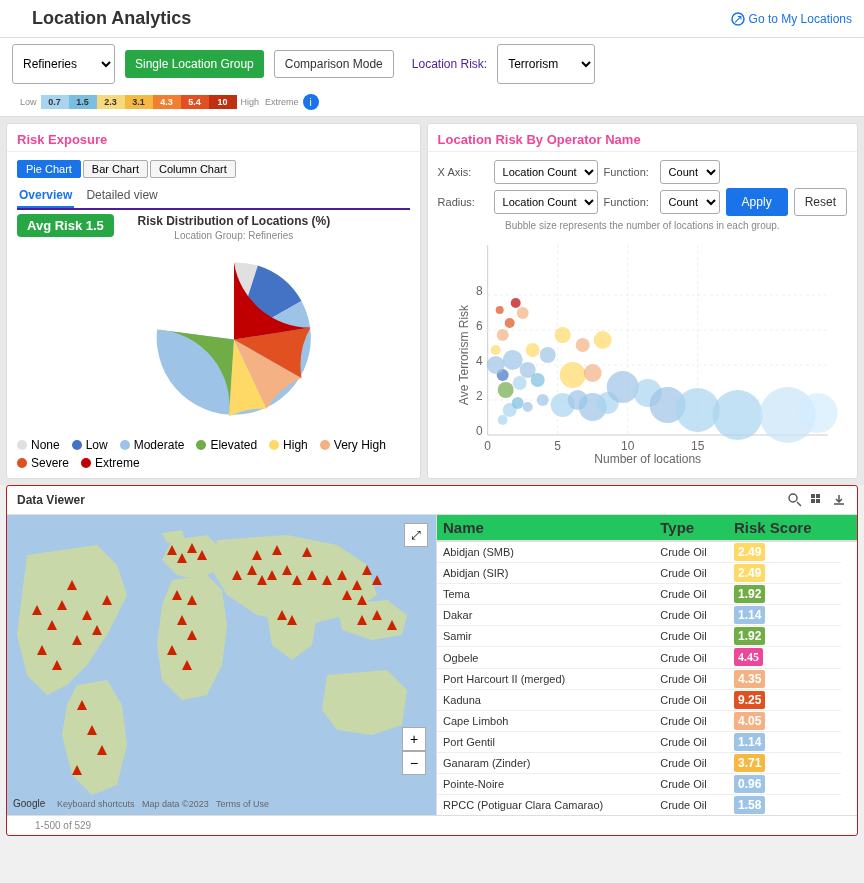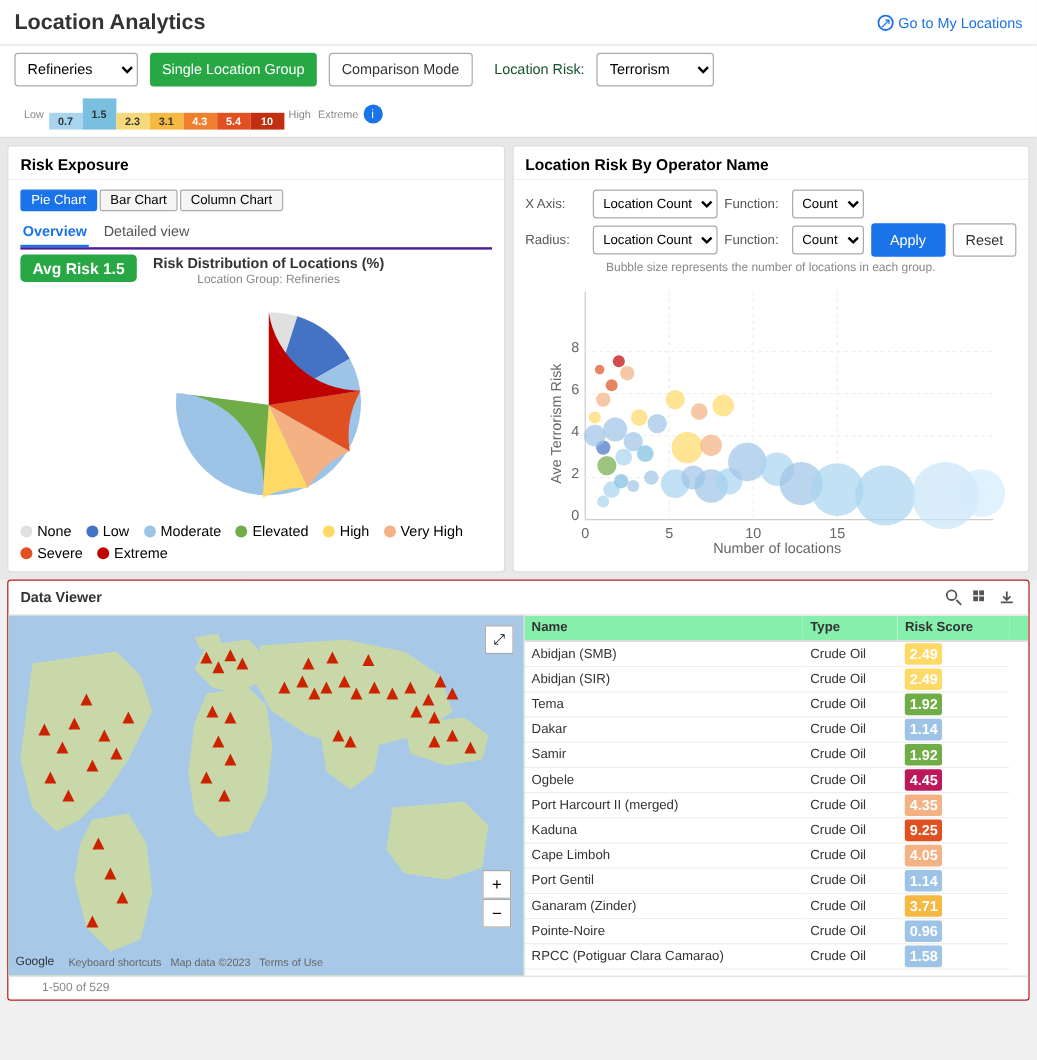--- a/index.html
+++ b/index.html
@@ -1,33 +1,33 @@
 <!DOCTYPE html>
 <html><head>
   <meta charset="utf-8">
   <style>
     * { box-sizing: border-box; margin: 0; padding: 0; font-family: Arial, sans-serif; font-size: 12px; }
     body { background: #f0f0f0; width: 864px; }
 
     .header { background: #fff; padding: 8px 12px; display: flex; align-items: center; justify-content: space-between; border-bottom: 1px solid #ddd; }
-    .header-title { font-size: 18px; font-weight: bold; color: #333; }
+    .header-title { font-size: 18px; font-weight: bold; color: #333; margin-left: 20px; }
     .header-link { font-size: 11px; color: #1a73e8; cursor: pointer; display: flex; align-items: center; gap: 4px; }
 
     .toolbar { background: #fff; padding: 6px 12px; display: flex; align-items: center; gap: 10px; border-bottom: 1px solid #ddd; flex-wrap: wrap; }
-    .toolbar select { border: 1px solid #aaa; border-radius: 3px; padding: 4px 20px 4px 6px; font-size: 12px; background: #fff; appearance: auto; height: 28px; }
+    .toolbar select { border: 1px solid #aaa; border-radius: 3px; padding: 4px 20px 4px 6px; font-size: 12px; background: #fff; appearance: auto; height: 40px; }
     .toolbar-btn-green { background: #28a745; color: #fff; border: none; border-radius: 3px; padding: 4px 10px; font-size: 12px; cursor: pointer; height: 28px; }
     .toolbar-btn-outline { background: #fff; color: #333; border: 1px solid #aaa; border-radius: 3px; padding: 4px 10px; font-size: 12px; cursor: pointer; height: 28px; }
-    .risk-label { font-size: 12px; color: #14532d; margin-left: 8px; }
+    .risk-label { font-size: 12px; color: #4c1d95; margin-left: 8px; }
     .risk-scale { display: flex; align-items: center; margin-left: 8px; gap: 0; }
     .info-icon { width: 16px; height: 16px; border-radius: 50%; background: #1a73e8; color: #fff; font-size: 10px; display: flex; align-items: center; justify-content: center; cursor: pointer; margin-left: 4px; }
 
     .main-panels { display: flex; gap: 0; background: #e8e8e8; }
     .panel-left { flex: 1; background: #fff; margin: 6px 3px 6px 6px; border: 1px solid #ddd; border-radius: 3px; }
     .panel-right { flex: 1; background: #fff; margin: 6px 6px 6px 3px; border: 1px solid #ddd; border-radius: 3px; }
-    .panel-header { padding: 8px 10px 4px; font-size: 13px; font-weight: bold; color: #000000; border-bottom: 1px solid #eee; }
+    .panel-header { padding: 8px 10px 4px; font-size: 13px; font-weight: bold; color: #ec4899; border-bottom: 1px solid #eee; }
     .panel-body { padding: 8px 10px; }
 
     .chart-type-btns { display: flex; gap: 2px; margin-bottom: 6px; }
     .chart-type-btn { border: 1px solid #aaa; background: #f5f5f5; padding: 2px 8px; font-size: 11px; cursor: pointer; border-radius: 2px; }
     .chart-type-btn.active { background: #1a73e8; color: #fff; border-color: #1a73e8; }
 
     .tab-row { display: flex; gap: 10px; margin-bottom: 4px; border-bottom: 2px solid #4c1d95; }
     .tab { padding: 4px 2px; font-size: 12px; cursor: pointer; color: #555; }
     .tab.active { color: #1a73e8; border-bottom: 2px solid #1a73e8; font-weight: bold; }
 
@@ -51,21 +51,21 @@
     .scatter-hint { font-size: 10px; color: #888; text-align: center; margin-bottom: 4px; }
     .scatter-area { position: relative; width: 100%; height: 230px; }
 
     
     .data-viewer { background: #fff; margin: 0 6px 6px 6px; border: 1px solid #b91c1c; border-radius: 3px; }
     .dv-header { padding: 6px 10px; font-size: 13px; font-weight: bold; color: #333; border-bottom: 1px solid #ddd; display: flex; align-items: center; justify-content: space-between; }
     .dv-body { display: flex; }
     .map-area { flex: 0 0 430px; height: 300px; background: #b8d4a8; position: relative; overflow: hidden; border-right: 1px solid #ddd; }
     .table-area { flex: 1; overflow: auto; height: 300px; }
     .data-table { width: 100%; border-collapse: collapse; }
-    .data-table th { font-size: 11px; font-weight: bold; color: #333; padding: 4px 6px; border-bottom: 2px solid #ddd; text-align: left; position: sticky; top: 0; background: #86efac; }
+    .data-table th { font-size: 15px; font-weight: bold; color: #333; padding: 4px 6px; border-bottom: 2px solid #ddd; text-align: left; position: sticky; top: 0; background: #22c55e; }
     .data-table td { font-size: 11px; color: #333; padding: 3px 6px; border-bottom: 1px solid #eee; }
     .risk-cell { border-radius: 2px; color: #fff; font-weight: bold; text-align: right; padding: 2px 4px; }
     .dv-footer { padding: 4px 28px; font-size: 10px; color: #888; border-top: 1px solid #ddd; }
 
     .map-controls { position: absolute; bottom: 40px; right: 10px; display: flex; flex-direction: column; }
     .map-btn { width: 24px; height: 24px; background: #fff; border: 1px solid #aaa; display: flex; align-items: center; justify-content: center; font-size: 14px; cursor: pointer; }
     .map-expand { position: absolute; top: 8px; right: 8px; background: #fff; border: 1px solid #aaa; width: 24px; height: 24px; display: flex; align-items: center; justify-content: center; cursor: pointer; font-size: 12px; }
     .google-label { position: absolute; bottom: 6px; left: 6px; font-size: 10px; color: #333; }
     .map-footer { position: absolute; bottom: 6px; left: 50px; font-size: 9px; color: #666; }
 
@@ -98,21 +98,21 @@
   </select>
   <div class="risk-scale">
     <div style="display:flex;flex-direction:column;align-items:flex-start;margin-right:4px;">
       <span style="font-size:9px;color:#888;">Low</span>
     </div>
     <div style="display:flex;align-items:flex-end;">
       <div style="display:flex;flex-direction:column;align-items:flex-start;">
         <div style="height:14px;width:28px;background:#a8d4f0;display:flex;align-items:center;justify-content:center;font-size:9px;color:#333;font-weight:bold;">0.7</div>
       </div>
       <div style="display:flex;flex-direction:column;align-items:center;">
-        <div style="height:26px;width:28px;background:#7abfe0;display:flex;align-items:center;justify-content:center;font-size:9px;color:#333;font-weight:bold;">1.5</div>
+        <div style="height:14px;width:28px;background:#7abfe0;display:flex;align-items:center;justify-content:center;font-size:9px;color:#333;font-weight:bold;">1.5</div>
       </div>
       <div style="display:flex;flex-direction:column;align-items:center;">
         <div style="height:14px;width:28px;background:#f5d97a;display:flex;align-items:center;justify-content:center;font-size:9px;color:#333;font-weight:bold;">2.3</div>
       </div>
       <div style="display:flex;flex-direction:column;align-items:flex-start;">
         <div style="height:14px;width:28px;background:#f5b942;display:flex;align-items:center;justify-content:center;font-size:9px;color:#333;font-weight:bold;">3.1</div>
       </div>
       <div style="display:flex;flex-direction:column;align-items:center;">
         <div style="height:14px;width:28px;background:#f08030;display:flex;align-items:center;justify-content:center;font-size:9px;color:#fff;font-weight:bold;">4.3</div>
       </div>
@@ -140,21 +140,21 @@
     <div class="panel-body">
       <div class="chart-type-btns">
         <button class="chart-type-btn active">Pie Chart</button>
         <button class="chart-type-btn">Bar Chart</button>
         <button class="chart-type-btn">Column Chart</button>
       </div>
       <div class="tab-row">
         <span class="tab active">Overview</span>
         <span class="tab">Detailed view</span>
       </div>
-      <div style="display:flex;align-items:flex-start;">
+      <div style="display:flex;align-items:flex-start;gap:10px;">
         <div style="display:flex;flex-direction:column;">
           <span class="avg-risk-badge">Avg Risk 1.5</span>
         </div>
         <div class="pie-area">
           <div class="pie-title">Risk Distribution of Locations (%)</div>
           <div class="pie-subtitle">Location Group: Refineries</div>
           <svg viewBox="0 0 200 180" width="220" height="185">
 
             <g transform="translate(100,90)">
 
@@ -454,21 +454,21 @@
               <td><span class="risk-cell" style="background: rgb(157, 195, 230);">1.14</span></td>
             </tr>
             <tr>
               <td>Samir</td>
               <td>Crude Oil</td>
               <td><span class="risk-cell" style="background: rgb(112, 173, 71);">1.92</span></td>
             </tr>
             <tr>
               <td>Ogbele</td>
               <td>Crude Oil</td>
-              <td><span class="risk-cell" style="background: #be185d;">4.45</span></td>
+              <td><span class="risk-cell" style="background: #ec4899; font-family: Liberation Serif, serif;">4.45</span></td>
             </tr>
             <tr>
               <td>Port Harcourt II (merged)</td>
               <td>Crude Oil</td>
               <td><span class="risk-cell" style="background: rgb(244, 177, 131);">4.35</span></td>
             </tr>
             <tr>
               <td>Kaduna</td>
               <td>Crude Oil</td>
               <td><span class="risk-cell" style="background: rgb(224, 80, 32);">9.25</span></td>

